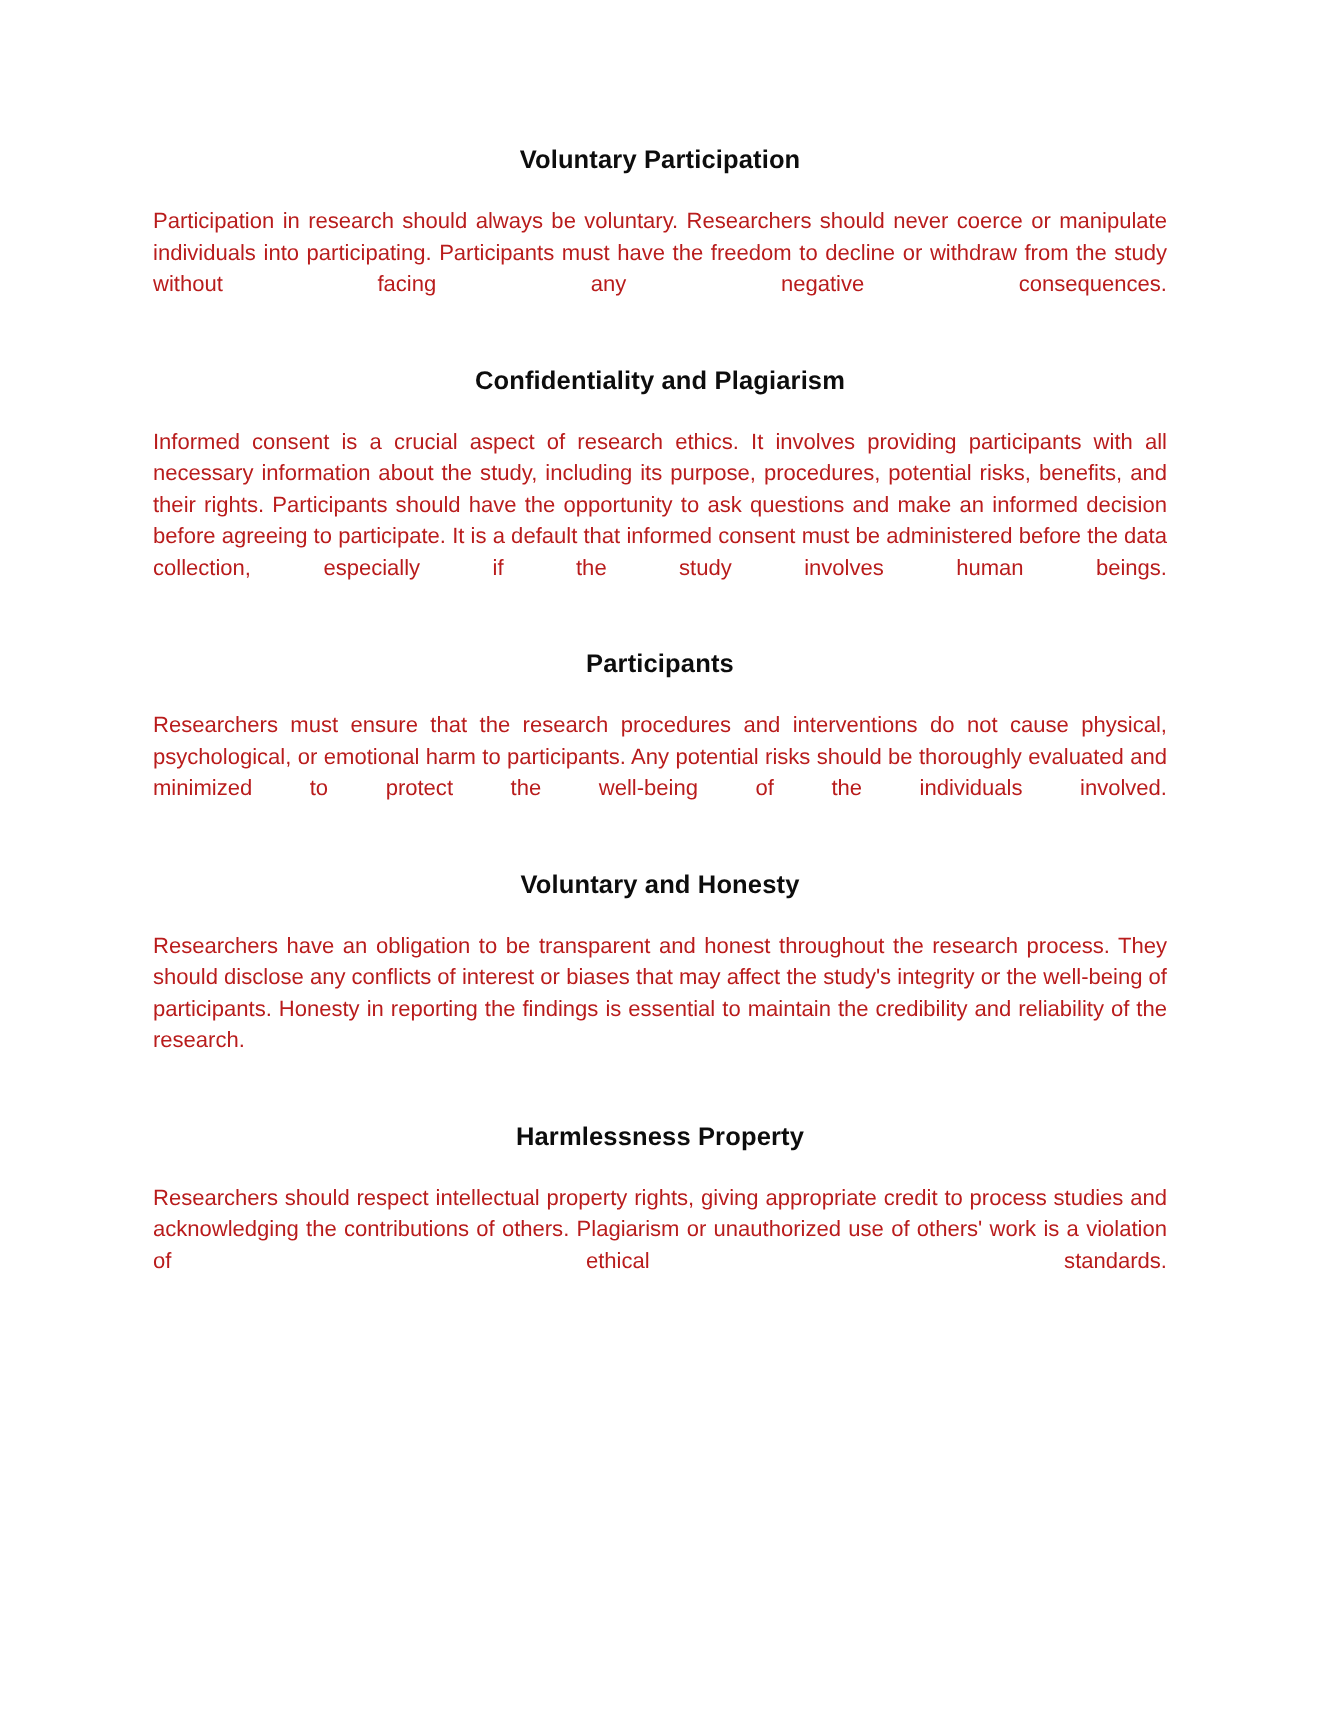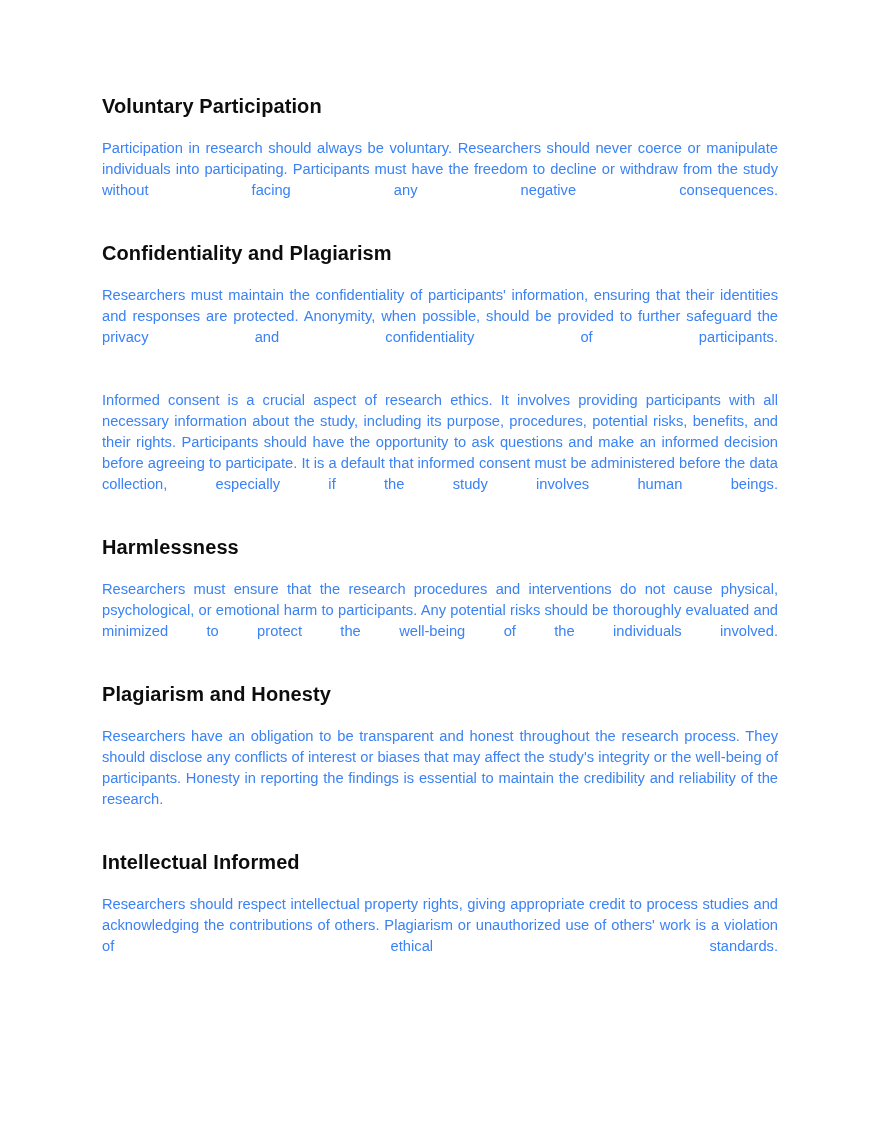--- a/index.html
+++ b/index.html
@@ -35,35 +35,35 @@
   .section {
     margin: 0;
   }
 
   .section + .section {
     margin-top: 21px;
   }
 
   .section-heading {
     font-family: "Liberation Sans Narrow", "Liberation Sans", "DejaVu Sans", sans-serif;
-    font-size: 20px;
+    font-size: 17px;
     font-weight: bold;
     line-height: 21px;
     color: #0d0d0d;
     letter-spacing: 0.1px;
     margin: 0 0 21px 0;
-    text-align: left;
+    text-align: center;
   }
 
   .section-body {
     font-family: "Liberation Sans", "DejaVu Sans", sans-serif;
     font-size: 14.7px;
     font-weight: normal;
     line-height: 21px;
-    color: #3b82f6;
+    color: #b91c1c;
     text-align: justify;
     text-justify: inter-word;
     margin: 0;
     hyphens: none;
     word-spacing: 0px;
   }
 
   
   .section-body::after {
     content: "";
@@ -77,36 +77,35 @@
 <div class="page">
   <div class="content">
 
     <section class="section">
       <h2 class="section-heading">Voluntary Participation</h2>
       <p class="section-body">Participation in research should always be voluntary. Researchers should never coerce or manipulate individuals into participating. Participants must have the freedom to decline or withdraw from the study without facing any negative consequences.</p>
     </section>
 
     <section class="section">
       <h2 class="section-heading">Confidentiality and Plagiarism</h2>
-      <p class="section-body">Researchers must maintain the confidentiality of participants' information, ensuring that their identities and responses are protected. Anonymity, when possible, should be provided to further safeguard the privacy and confidentiality of participants.</p>
     </section>
 
     <section class="section">
       <p class="section-body">Informed consent is a crucial aspect of research ethics. It involves providing participants with all necessary information about the study, including its purpose, procedures, potential risks, benefits, and their rights. Participants should have the opportunity to ask questions and make an informed decision before agreeing to participate. It is a default that informed consent must be administered before the data collection, especially if the study involves human beings.</p>
     </section>
 
     <section class="section">
-      <h2 class="section-heading">Harmlessness</h2>
+      <h2 class="section-heading">Participants</h2>
       <p class="section-body">Researchers must ensure that the research procedures and interventions do not cause physical, psychological, or emotional harm to participants. Any potential risks should be thoroughly evaluated and minimized to protect the well-being of the individuals involved.</p>
     </section>
 
     <section class="section">
-      <h2 class="section-heading">Plagiarism and Honesty</h2>
+      <h2 class="section-heading">Voluntary and Honesty</h2>
       <p class="section-body">Researchers have an obligation to be transparent and honest throughout the research process. They should disclose any conflicts of interest or biases that may affect the study's integrity or the well-being of participants. Honesty in reporting the findings is essential to maintain the credibility and reliability of the research.</p>
     </section>
 
     <section class="section">
-      <h2 class="section-heading">Intellectual Informed</h2>
+      <h2 class="section-heading">Harmlessness Property</h2>
       <p class="section-body">Researchers should respect intellectual property rights, giving appropriate credit to process studies and acknowledging the contributions of others. Plagiarism or unauthorized use of others' work is a violation of ethical standards.</p>
     </section>
 
   </div>
 </div>
 
 </body></html>

